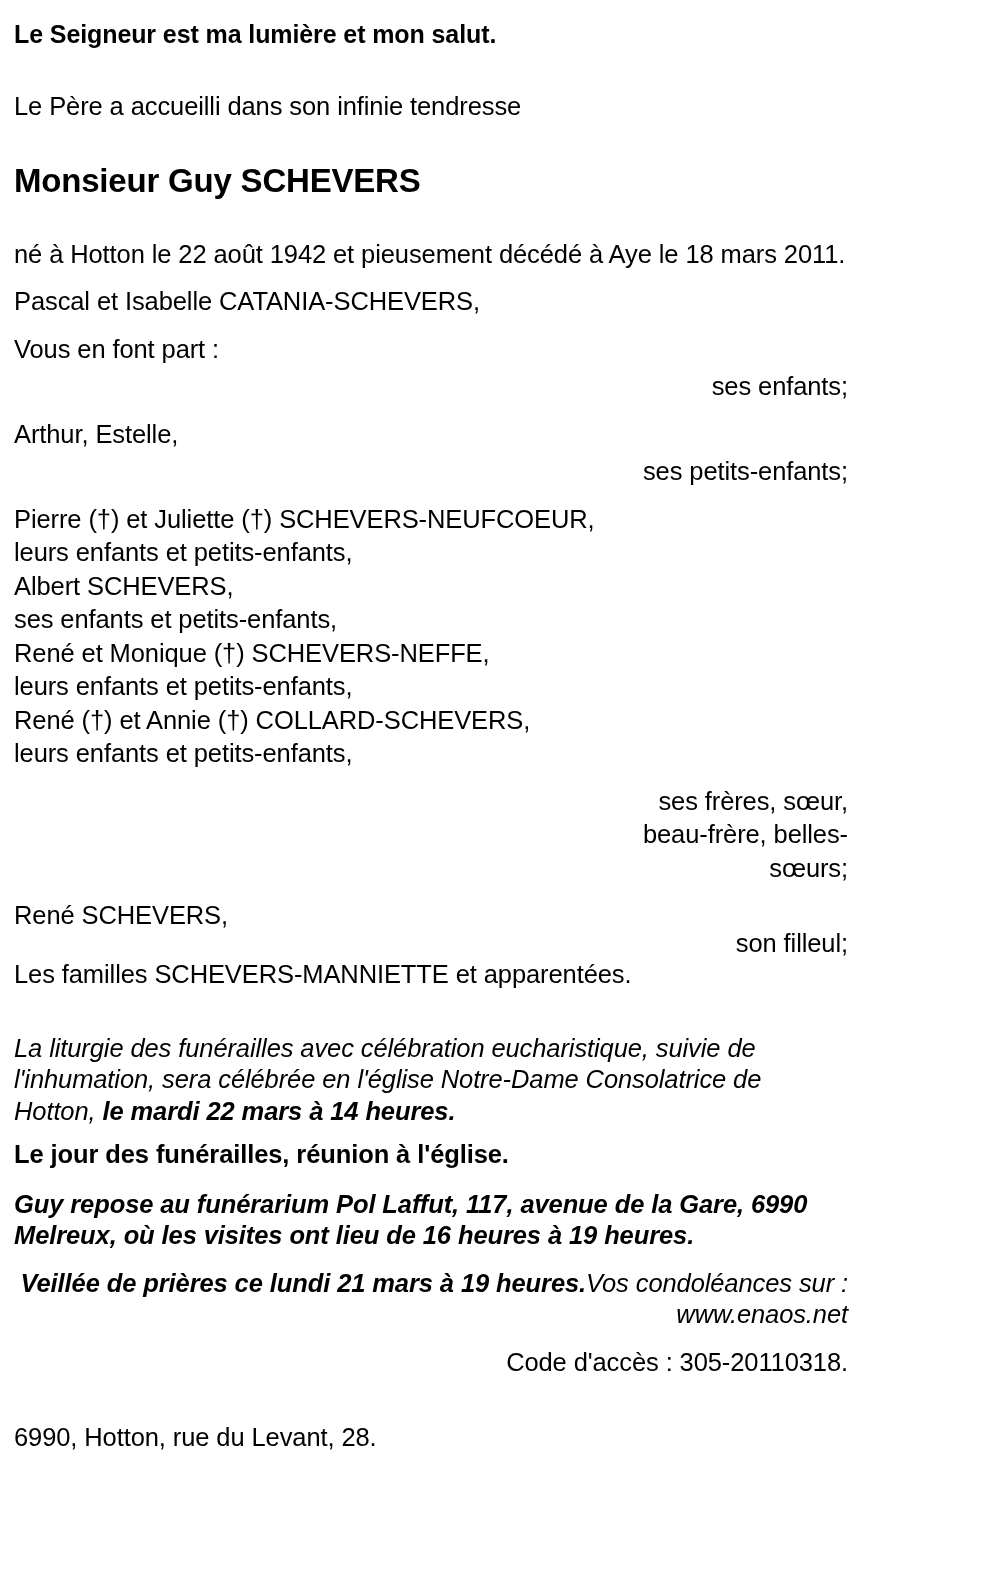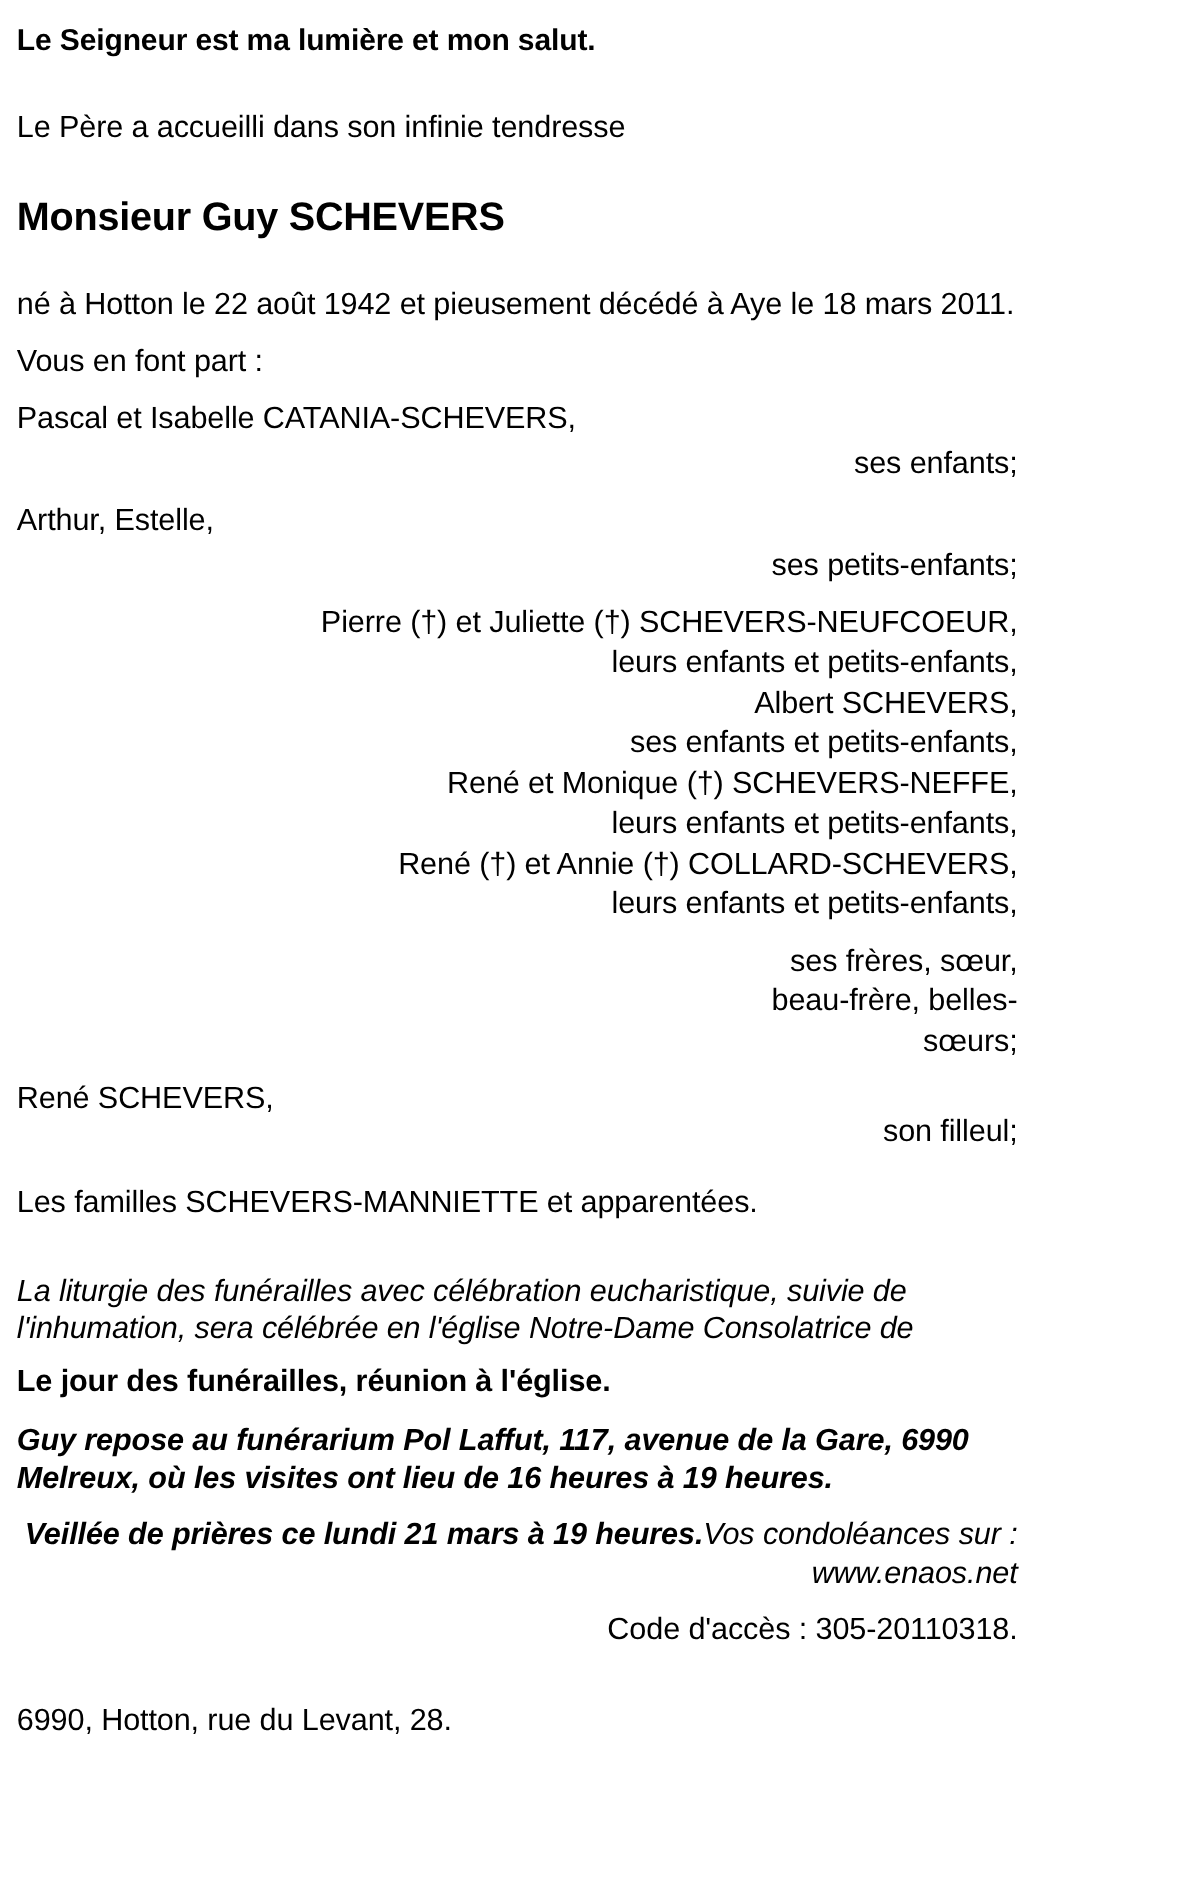--- a/index.html
+++ b/index.html
@@ -63,53 +63,54 @@
 <div class="page">
 
   <div class="line bold blk-verse">Le Seigneur est ma lumière et mon salut.</div>
 
   <div class="line blk-intro">Le Père a accueilli dans son infinie tendresse</div>
 
   <div class="line blk-name">Monsieur Guy SCHEVERS</div>
 
   <div class="line blk-born">né à Hotton le 22 août 1942 et pieusement décédé à Aye le 18 mars 2011.</div>
 
+  <div class="line fam-line">Pascal et Isabelle CATANIA-SCHEVERS,</div>
+
   <div class="line blk-announce">Vous en font part :</div>
-
-  <div class="line fam-line">Pascal et Isabelle CATANIA-SCHEVERS,</div>
   <div class="line ital note">ses enfants;</div>
 
   <div class="line fam-line">Arthur, Estelle,</div>
   <div class="line ital note">ses petits-enfants;</div>
 
-  <div class="grp-block" style="margin-top:22px;text-align:right;">
+  <div class="grp-block" style="margin-top:22px;">
     <div class="line">Pierre (†) et Juliette (†) SCHEVERS-NEUFCOEUR,</div>
     <div class="line">leurs enfants et petits-enfants,</div>
     <div class="line">Albert SCHEVERS,</div>
     <div class="line">ses enfants et petits-enfants,</div>
     <div class="line">René et Monique (†) SCHEVERS-NEFFE,</div>
     <div class="line">leurs enfants et petits-enfants,</div>
     <div class="line">René (†) et Annie (†) COLLARD-SCHEVERS,</div>
     <div class="line">leurs enfants et petits-enfants,</div>
   </div>
 
   <div class="grp-block" style="margin-top:22px;">
     <div class="line ital">ses frères, sœur,</div>
     <div class="line ital">beau-frère, belles-</div>
     <div class="line ital">sœurs;</div>
   </div>
 
   <div class="line" style="margin-top:22px;">René SCHEVERS,</div>
   <div class="line ital note-tight">son filleul;</div>
 
-  <div class="line" style="margin-top:34px;">Les familles SCHEVERS-MANNIETTE et apparentées.</div>
+  <div class="line" style="margin-top:6px;">Les familles SCHEVERS-MANNIETTE et apparentées.</div>
 
   <div class="para blk-par-gap" style="margin-top:48px;">
     <div class="line">La liturgie des funérailles avec célébration eucharistique, suivie de</div>
     <div class="line">l'inhumation, sera célébrée en l'église Notre-Dame Consolatrice de</div>
+    <div class="line"><span>Hotton, </span><span class="bold">le mardi 22 mars à 14 heures.</span></div>
   </div>
 
   <div class="line bold" style="margin-top:18px;">Le jour des funérailles, réunion à l'église.</div>
 
   <div class="para" style="margin-top:24px;">
     <div class="line bold">Guy repose au funérarium Pol Laffut, 117, avenue de la Gare, 6990</div>
     <div class="line bold">Melreux, où les visites ont lieu de 16 heures à 19 heures.</div>
   </div>
 
   <div class="para" style="margin-top:22px;text-align:right;">

